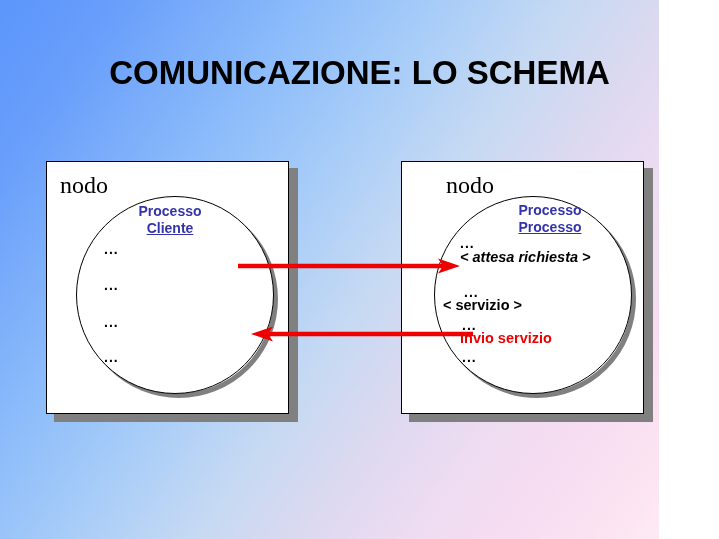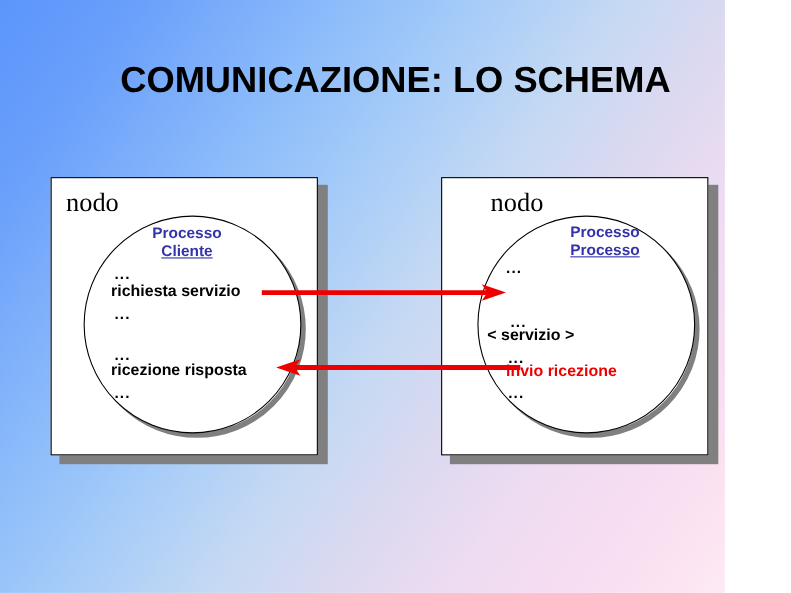--- a/index.html
+++ b/index.html
@@ -127,44 +127,43 @@
 
   <div class="circle-shadow" style="left:80px; top:200px; width:198px; height:198px;"></div>
   <div class="circle" style="left:76px; top:196px; width:198px; height:198px;"></div>
 
   <div class="proc-head" style="left:120px; top:203px; width:100px;">
     <span>Processo</span><br>
     <span class="u">Cliente</span>
   </div>
 
   <div class="line dots" style="left:104px; top:242px;">...</div>
-  <div class="line" style="left:101px; top:258px;">richiesta servizio</div>
   <div class="line dots" style="left:104px; top:278px;">...</div>
   <div class="line dots" style="left:104px; top:315px;">...</div>
-  <div class="line" style="left:101px; top:330px;">ricezione risposta</div>
   <div class="line dots" style="left:104px; top:350px;">...</div>
 
   <div class="node-shadow" style="left:409px; top:168px; width:244px; height:254px;"></div>
   <div class="node-box" style="left:401px; top:161px; width:243px; height:253px;"></div>
 
   <div class="node-label" style="left:446px; top:172px;">nodo</div>
 
   <div class="circle-shadow" style="left:438px; top:200px; width:198px; height:198px;"></div>
   <div class="circle" style="left:434px; top:196px; width:198px; height:198px;"></div>
 
   <div class="proc-head" style="left:496px; top:202px; width:108px;">
     <span>Processo</span><br>
     <span class="u">Processo</span>
   </div>
 
   <div class="line dots" style="left:460px; top:236px;">...</div>
+  <div class="line ital" style="left:460px; top:250px;">&lt; attesa richiesta &gt;</div>
   <div class="line dots" style="left:464px; top:285px;">...</div>
   <div class="line" style="left:443px; top:298px;text-align:right;">&lt; servizio &gt;</div>
   <div class="line dots" style="left:462px; top:318px;">...</div>
-  <div class="line red" style="left:460px; top:331px;">invio ricezione</div>
+  <div class="line red" style="left:460px; top:331px;">invio servizio</div>
   <div class="line dots" style="left:462px; top:350px;">...</div>
 
   <svg class="arrow-svg" style="left:238px; top:258px;" width="222" height="16" viewBox="0 0 222 16">
     <line x1="0" y1="8" x2="208" y2="8" stroke="#ee0000" stroke-width="4.5"></line>
     <polygon points="222,8 200,0.5 205,8 200,15.5" fill="#ee0000"></polygon>
   </svg>
 
   <svg class="arrow-svg" style="left:251px; top:326px;" width="222" height="16" viewBox="0 0 222 16">
     <line x1="14" y1="8" x2="222" y2="8" stroke="#ee0000" stroke-width="4.5"></line>
     <polygon points="0,8 22,0.5 17,8 22,15.5" fill="#ee0000"></polygon>

